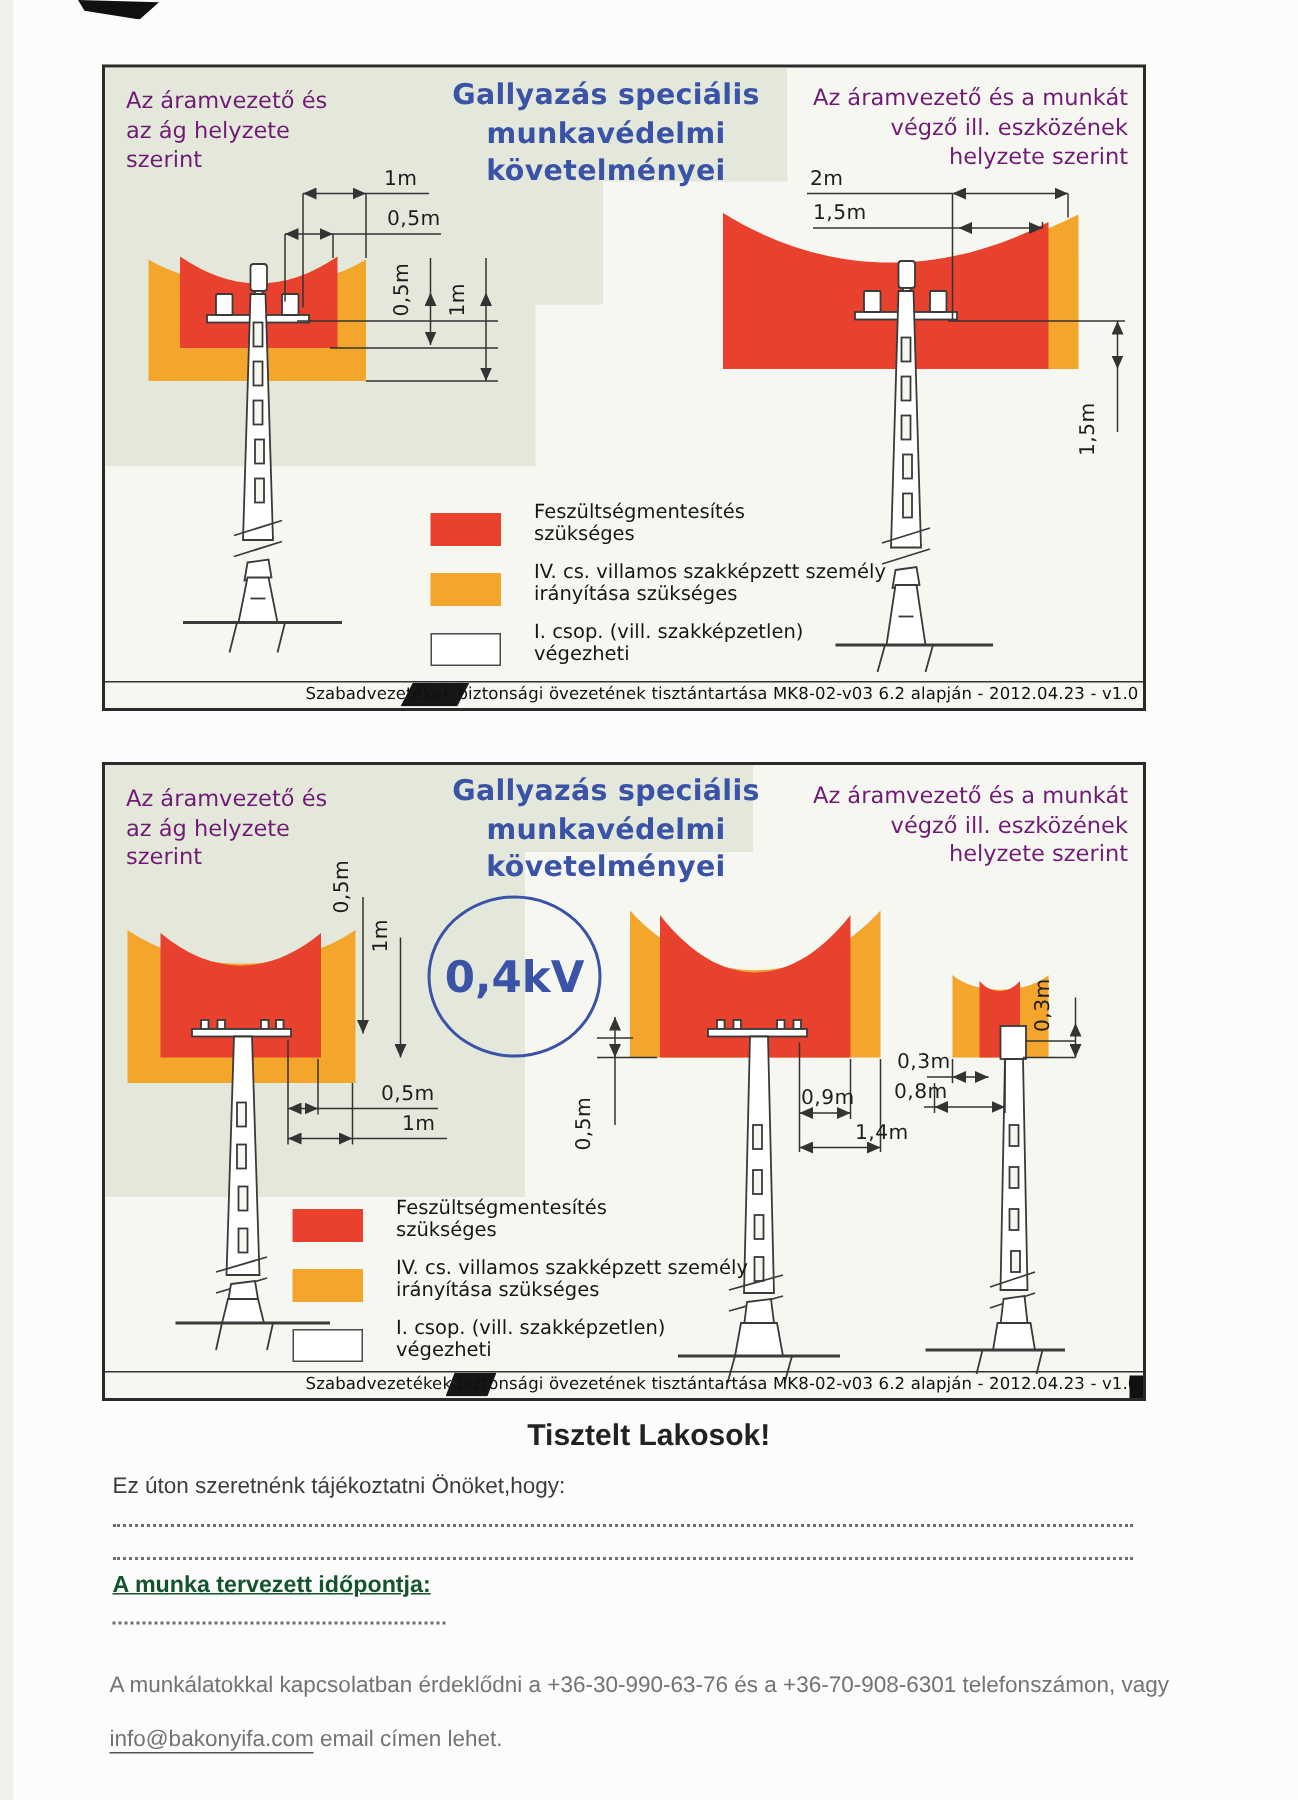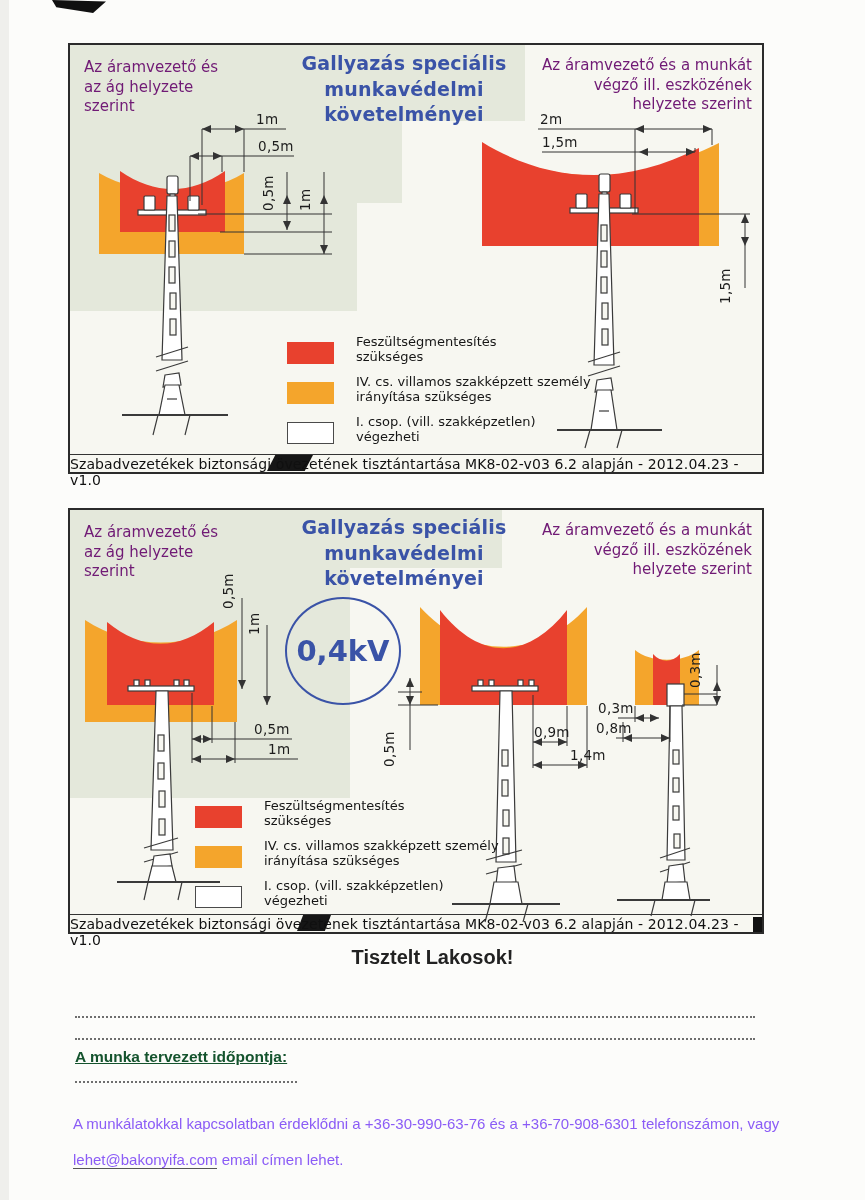--- a/index.html
+++ b/index.html
@@ -22,32 +22,32 @@
   .kv{position:absolute;border:2px solid #3a53a7;border-radius:50%;display:flex;align-items:center;
     justify-content:center;font-weight:bold;color:#3a53a7;}
   .dl{position:absolute;font-size:13.5px;color:#1d1d1d;letter-spacing:.3px;white-space:nowrap;}
   .vl{transform:rotate(-90deg);transform-origin:0 100%;}
   .legend{position:absolute;}
   .legend-row{display:flex;align-items:flex-end;margin-bottom:9px;}
   .swatch{width:47px;height:22px;flex:0 0 47px;margin-right:22px;}
   .legend-row:nth-child(3) .swatch{border:1px solid #4a4a4a;box-sizing:border-box;background:#fff;}
   .legend-text{font-size:13px;line-height:15px;color:#161616;white-space:pre-line;padding-top:1px;}
   .footer-bar{position:absolute;left:0;right:0;bottom:0;height:17px;border-top:1px solid #333;}
-  .footer-text{position:absolute;right:3px;top:1px;font-size:14px;color:#101010;letter-spacing:.1px;}
+  .footer-text{position:absolute;right:3px;top:1px;font-size:11px;color:#101010;letter-spacing:.1px;}
   .footer-wedge{position:absolute;top:0;height:16px;background:#161616;
     clip-path:polygon(18% 0,100% 0,82% 100%,0 100%);}
   .corner-block{position:absolute;right:0;bottom:0;width:9px;height:15px;background:#111;}
   
   .letter{position:absolute;left:0;top:938px;width:865px;font-family:"Liberation Sans",sans-serif;color:#3c3c3c;}
   .letter-heading{text-align:center;font-size:20px;font-weight:bold;color:#222;margin:8px 0 14px 0;}
   .letter-intro{position:absolute;left:75px;top:44px;font-size:15px;}
   .dots{position:absolute;height:0;border-bottom:2px dotted #6e6e6e;}
   .schedule{position:absolute;left:75px;top:110px;font-size:15.5px;font-weight:bold;color:#14532d;
     text-decoration:underline;}
-  .contact{position:absolute;left:73px;top:168px;width:710px;font-size:15px;line-height:36px;color:#8b5cf6;}
+  .contact{position:absolute;left:73px;top:168px;width:710px;font-size:15px;line-height:36px;color:#737373;}
   .email{border-bottom:1px solid #555;}
 </style>
 </head>
 <body>
 
 <div class="page">
   <div class="edge-strip"></div>
   <div class="corner-mark"></div>
 
   <div class="box" id="box1">
@@ -345,22 +345,23 @@
 
     <div class="footer-bar">
       <div class="footer-wedge" style="left:227px;width:34px;"></div>
       <span class="footer-text">Szabadvezetékek biztonsági övezetének tisztántartása MK8-02-v03 6.2 alapján - 2012.04.23 - v1.0</span>
     </div>
     <div class="corner-block"></div>
   </div>
 
   <div class="letter">
     <div class="letter-heading">Tisztelt Lakosok!</div>
+    <div class="letter-intro">Ez úton szeretnénk tájékoztatni Önöket,hogy:</div>
     <div class="dots" style="left:75px;top:78px;width:680px;"></div>
     <div class="dots" style="left:75px;top:100px;width:680px;"></div>
     <div class="schedule">A munka tervezett időpontja:</div>
     <div class="dots" style="left:75px;top:143px;width:222px;"></div>
     <div class="contact">
       <span>A munkálatokkal kapcsolatban érdeklődni a +36-30-990-63-76 és a +36-70-908-6301 telefonszámon, vagy</span><br>
-      <span class="email">lehet@bakonyifa.com</span><span> email címen lehet.</span>
+      <span class="email">info@bakonyifa.com</span><span> email címen lehet.</span>
     </div>
   </div>
 </div>
 
 </body></html>

